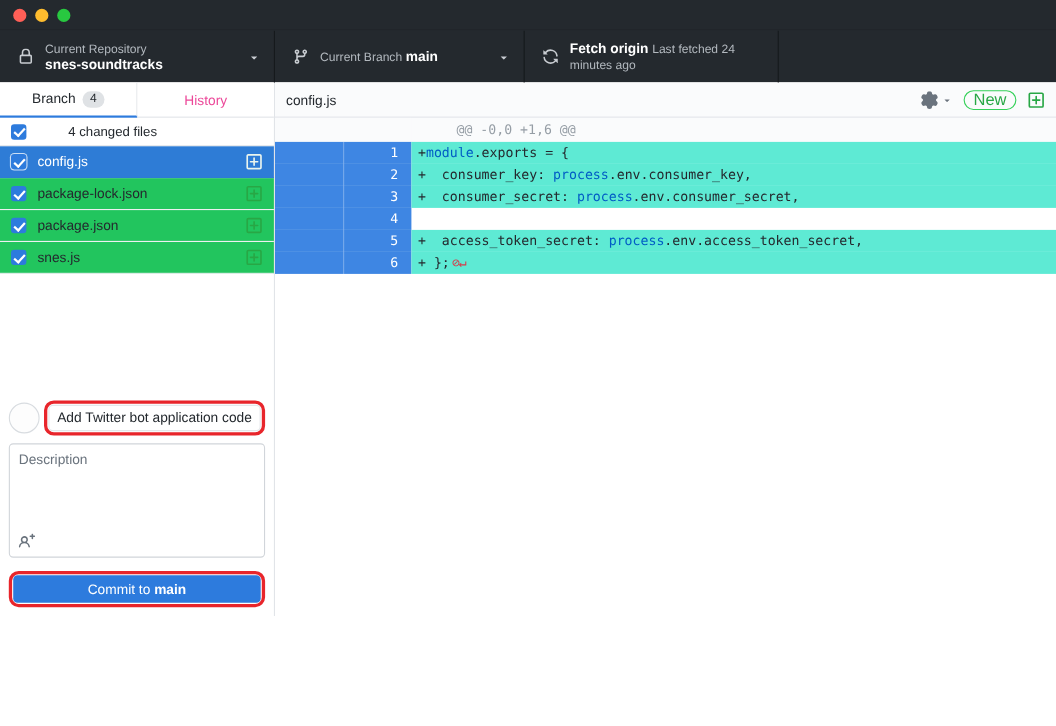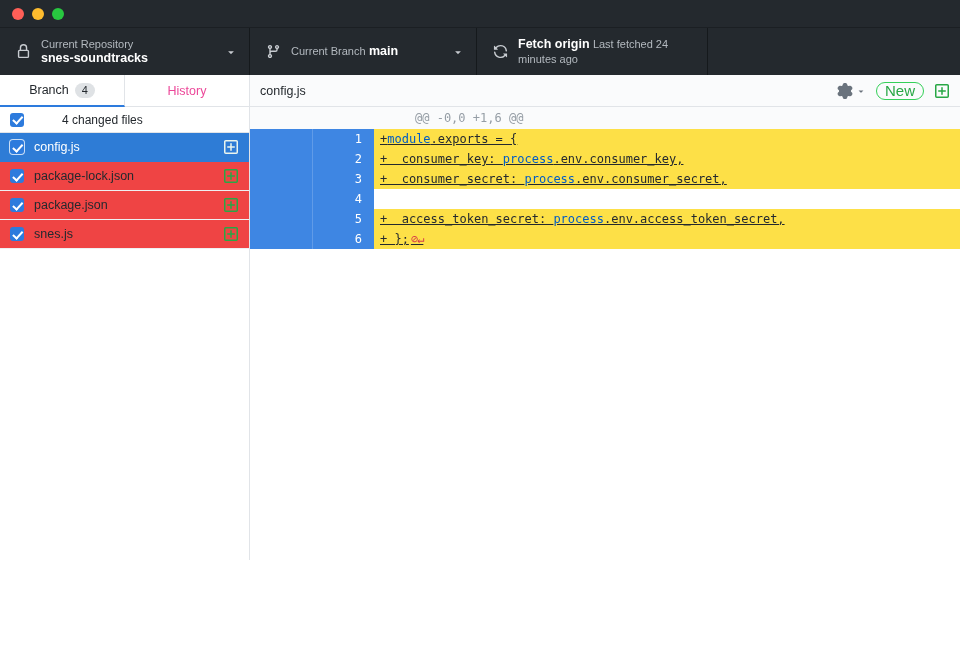--- a/index.html
+++ b/index.html
@@ -34,21 +34,21 @@
   .sidebar { width:250px; flex:none; border-right:1px solid #e1e4e8; display:flex; flex-direction:column; background:#fff; }
   .tabs { height:32px; display:flex; flex:none; }
   .tab { flex:1; display:flex; align-items:center; justify-content:center; gap:6px; font-size:12.5px; border-bottom:1px solid #e1e4e8; cursor:pointer; color:#ec4899; background:#fff; }
   .tab.active { color:#24292e; border-bottom:2px solid #2d7bdd; border-right:1px solid #e1e4e8; }
   .tab-badge { background:#dfe2e5; color:#24292e; border-radius:10px; font-size:11px; padding:1px 7px; line-height:13px; }
 
   .files-header { height:26px; flex:none; display:flex; align-items:center; gap:38px; padding:0 10px; border-bottom:1px solid #e1e4e8; font-size:12px; }
   .checkbox { width:14px; height:14px; border-radius:3px; background:#2d7bdd; position:relative; display:inline-block; flex:none; }
   .checkbox::after { content:""; position:absolute; left:4.5px; top:1.5px; width:3.5px; height:7.5px; border:solid #fff; border-width:0 2px 2px 0; transform:rotate(42deg); }
 
-  .file-row { height:29px; display:flex; align-items:center; gap:10px; padding:0 10px; border-bottom:1px solid #eef0f2; cursor:pointer; background:#ef4444; }
+  .file-row { height:29px; display:flex; align-items:center; gap:10px; padding:0 10px; border-bottom:1px solid #eef0f2; cursor:pointer; background:#22c55e; }
   .file-row .file-name { flex:1; font-size:12.5px; white-space:nowrap; overflow:hidden; text-overflow:ellipsis; }
   .file-row .plus-icon { color:#28a745; display:flex; flex:none; }
   .file-row.selected { background:#2e7cd6; border-bottom-color:#2e7cd6; }
   .file-row.selected .file-name { color:#fff; }
   .file-row.selected .plus-icon { color:#eaf5ee; }
   .file-row.selected .checkbox { box-shadow:0 0 0 1px rgba(255,255,255,.75); }
 
   .sidebar-spacer { flex:1; }
 
   
@@ -75,21 +75,21 @@
   .fh-plus { color:#28a745; display:flex; }
 
   
   .diff { flex:1; overflow:hidden; font-family:"DejaVu Sans Mono","Liberation Mono",monospace; font-size:12px; }
   .hunk-row { display:flex; height:22px; line-height:22px; background:#fafbfc;gap:35px; }
   .hunk-gutter { width:124px; flex:none; background:#fafbfc; }
   .hunk-text { padding-left:6px; color:#959da5; white-space:pre; }
   .diff-row { display:flex; height:20px; line-height:20px; }
   .gut { width:62px; flex:none; background:#3e86e3; color:#fff; }
   .gut.new { text-align:right; padding-right:12px; border-left:1px solid rgba(255,255,255,.18); }
-  .code { flex:1; background:#fde047; padding-left:6px; white-space:pre; color:#24292e;text-decoration:underline; }
+  .code { flex:1; background:#5eead4; padding-left:6px; white-space:pre; color:#24292e; }
   .tok-k { color:#005cc5; }
   .tok-p { color:#24292e; }
   .nonewline { color:#d73a49; margin-left:2px; letter-spacing:-1px; }
 </style>
 </head>
 <body>
 
 <div class="window">
 
   <div class="titlebar">
@@ -198,20 +198,39 @@
             <span class="plus-icon">
               <svg width="16" height="16" viewBox="0 0 16 16" fill="currentColor">
                 <path d="M2.75 1h10.5c.966 0 1.75.784 1.75 1.75v10.5A1.75 1.75 0 0 1 13.25 15H2.75A1.75 1.75 0 0 1 1 13.25V2.75C1 1.784 1.784 1 2.75 1Zm10.5 1.5H2.75a.25.25 0 0 0-.25.25v10.5c0 .138.112.25.25.25h10.5a.25.25 0 0 0 .25-.25V2.75a.25.25 0 0 0-.25-.25ZM8 4a.75.75 0 0 1 .75.75v2.5h2.5a.75.75 0 0 1 0 1.5h-2.5v2.5a.75.75 0 0 1-1.5 0v-2.5h-2.5a.75.75 0 0 1 0-1.5h2.5v-2.5A.75.75 0 0 1 8 4Z"></path>
               </svg>
             </span>
           </div>
         </div>
 
       <div class="sidebar-spacer"></div>
 
+      <div class="commit-box">
+        <div class="summary-row">
+          <span class="avatar"></span>
+          <div class="annotated summary-annotation">
+            <input class="summary-input" type="text" value="Add Twitter bot application code" style="">
+          </div>
+        </div>
+        <div class="desc-box">
+          <span class="desc-placeholder">Description</span>
+          <span class="coauthor-icon">
+            <svg width="15" height="15" viewBox="0 0 16 16" fill="currentColor">
+                <path d="M13.25 0a.75.75 0 0 1 .75.75V2h1.25a.75.75 0 0 1 0 1.5H14v1.25a.75.75 0 0 1-1.5 0V3.5h-1.25a.75.75 0 0 1 0-1.5h1.25V.75a.75.75 0 0 1 .75-.75ZM5.5 4a2 2 0 1 0 0 4 2 2 0 0 0 0-4Zm-3.5 2a3.5 3.5 0 1 1 5.898 2.549 5.507 5.507 0 0 1 3.034 4.084.75.75 0 1 1-1.482.235 4 4 0 0 0-7.9 0 .75.75 0 0 1-1.482-.236A5.507 5.507 0 0 1 3.102 8.55 3.49 3.49 0 0 1 2 6Z"></path>
+              </svg>
+          </span>
+        </div>
+        <div class="annotated commit-btn-annotation">
+          <button class="commit-button"><span>Commit to </span><b>main</b></button>
+        </div>
+      </div>
     </aside>
 
     <main class="main">
       <div class="file-header">
         <span class="fh-name">config.js</span>
         <span class="fh-right">
           <span class="gear-group">
             <svg width="16" height="16" viewBox="0 0 16 16" fill="currentColor">
                 <path d="M8 0a8.2 8.2 0 0 1 .701.031C9.444.095 9.99.645 10.16 1.29l.288 1.107c.018.066.079.158.212.224.231.114.454.243.668.386.123.082.233.09.299.071l1.103-.303c.644-.176 1.392.021 1.82.63.27.385.506.792.704 1.218.315.675.111 1.422-.364 1.891l-.814.806c-.049.048-.098.147-.088.294.016.257.016.515 0 .772-.01.147.038.246.088.294l.814.806c.475.469.679 1.216.364 1.891a7.977 7.977 0 0 1-.704 1.217c-.428.61-1.176.807-1.82.63l-1.102-.302c-.067-.019-.177-.011-.3.071a5.909 5.909 0 0 1-.668.386c-.133.066-.194.158-.211.224l-.29 1.106c-.168.646-.715 1.196-1.458 1.26a8.006 8.006 0 0 1-1.402 0c-.743-.064-1.289-.614-1.458-1.26l-.289-1.106c-.018-.066-.079-.158-.212-.224a5.738 5.738 0 0 1-.668-.386c-.123-.082-.233-.09-.299-.071l-1.103.303c-.644.176-1.392-.021-1.82-.63a8.12 8.12 0 0 1-.704-1.218c-.315-.675-.111-1.422.363-1.891l.815-.806c.05-.048.098-.147.088-.294a6.214 6.214 0 0 1 0-.772c.01-.147-.038-.246-.088-.294l-.815-.806C.635 6.045.431 5.298.746 4.623a7.92 7.92 0 0 1 .704-1.217c.428-.61 1.176-.807 1.82-.63l1.102.302c.067.019.177.011.3-.071.214-.143.437-.272.668-.386.133-.066.194-.158.211-.224l.29-1.106C6.009.645 6.556.095 7.299.03 7.53.01 7.764 0 8 0Zm3 8a3 3 0 1 1-6 0 3 3 0 0 1 6 0Z"></path>
               </svg>

